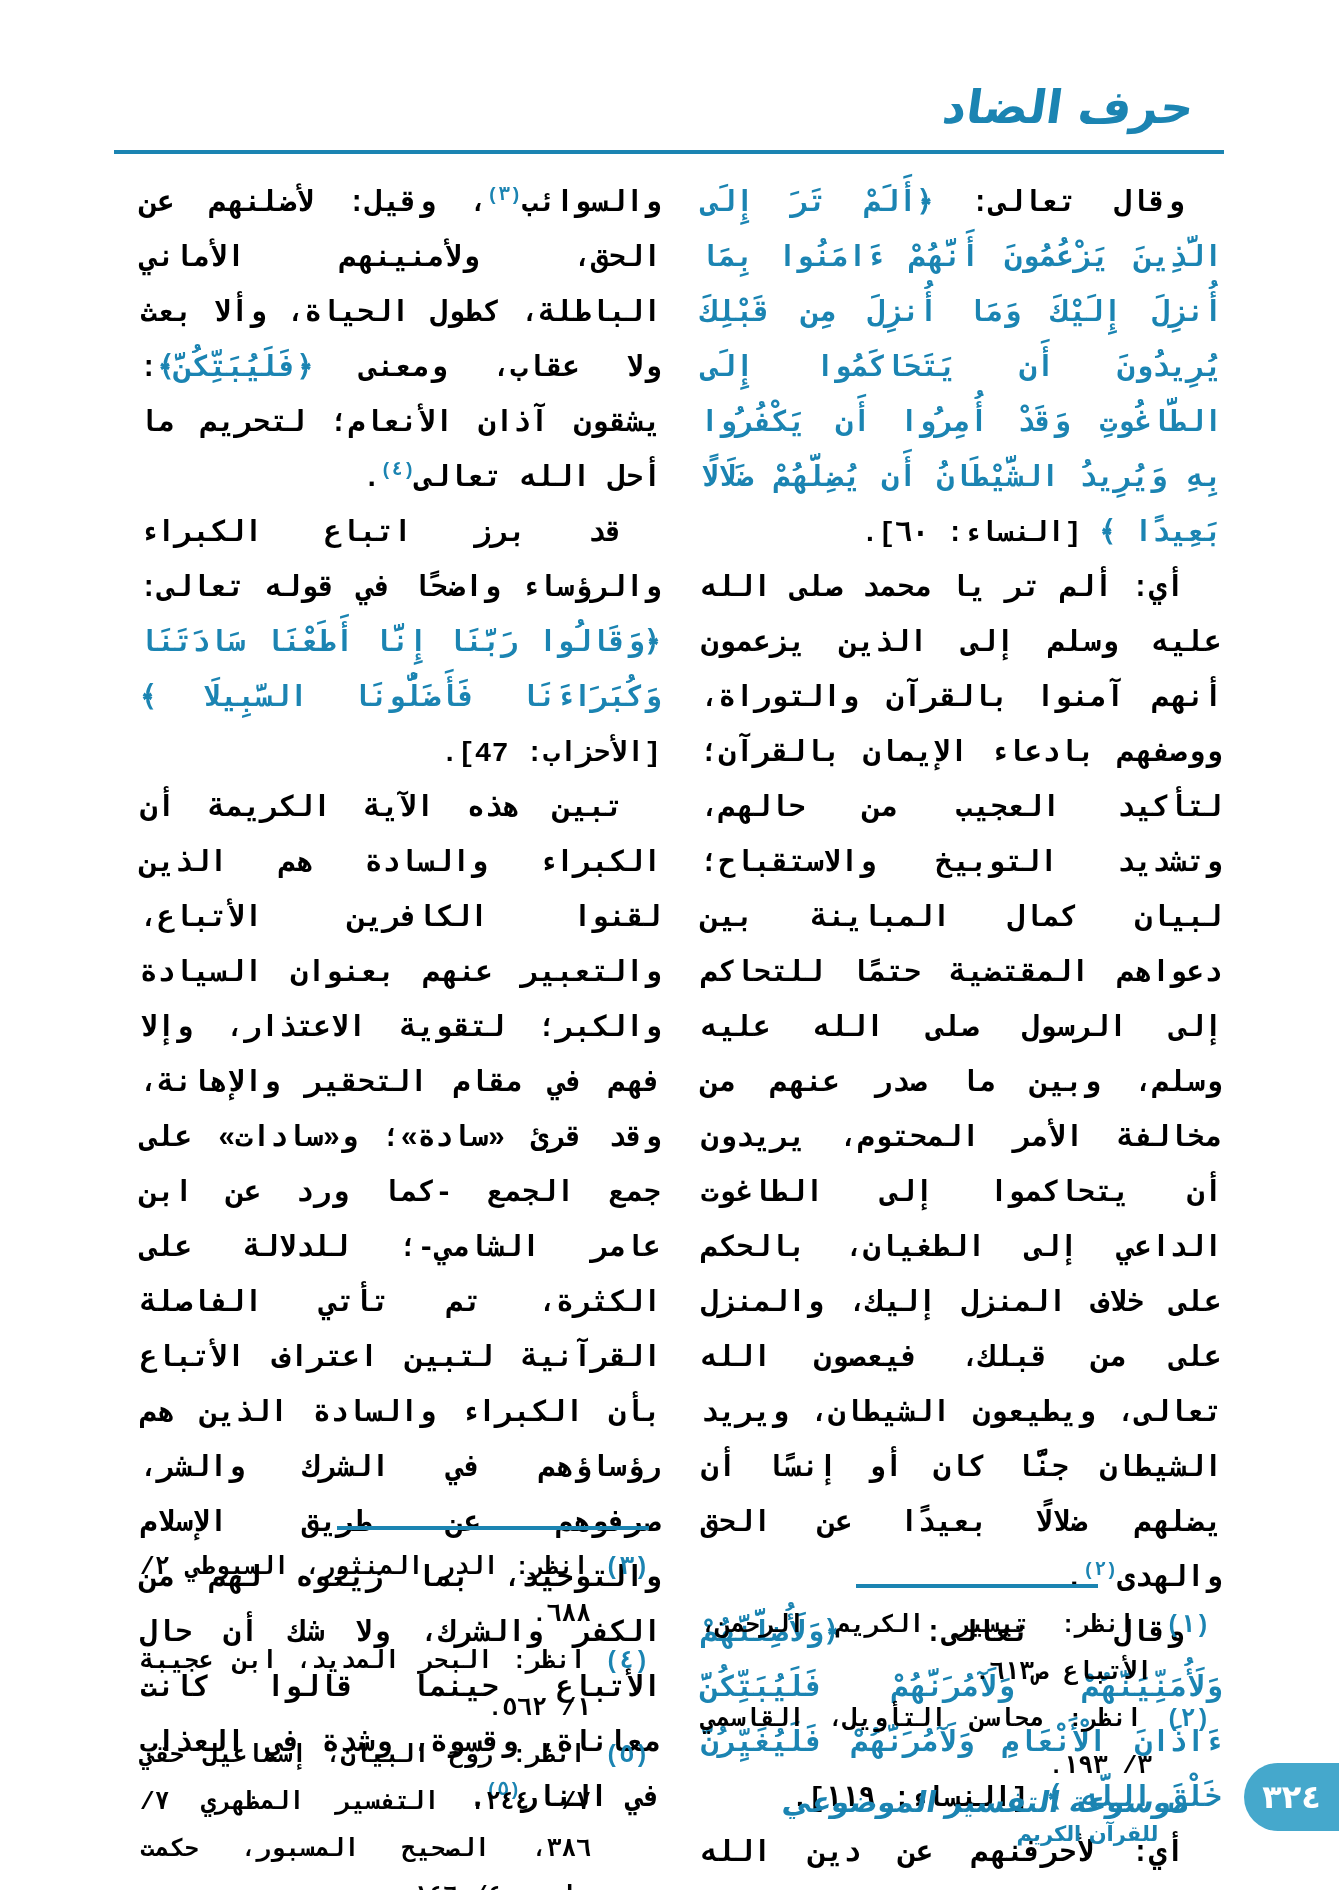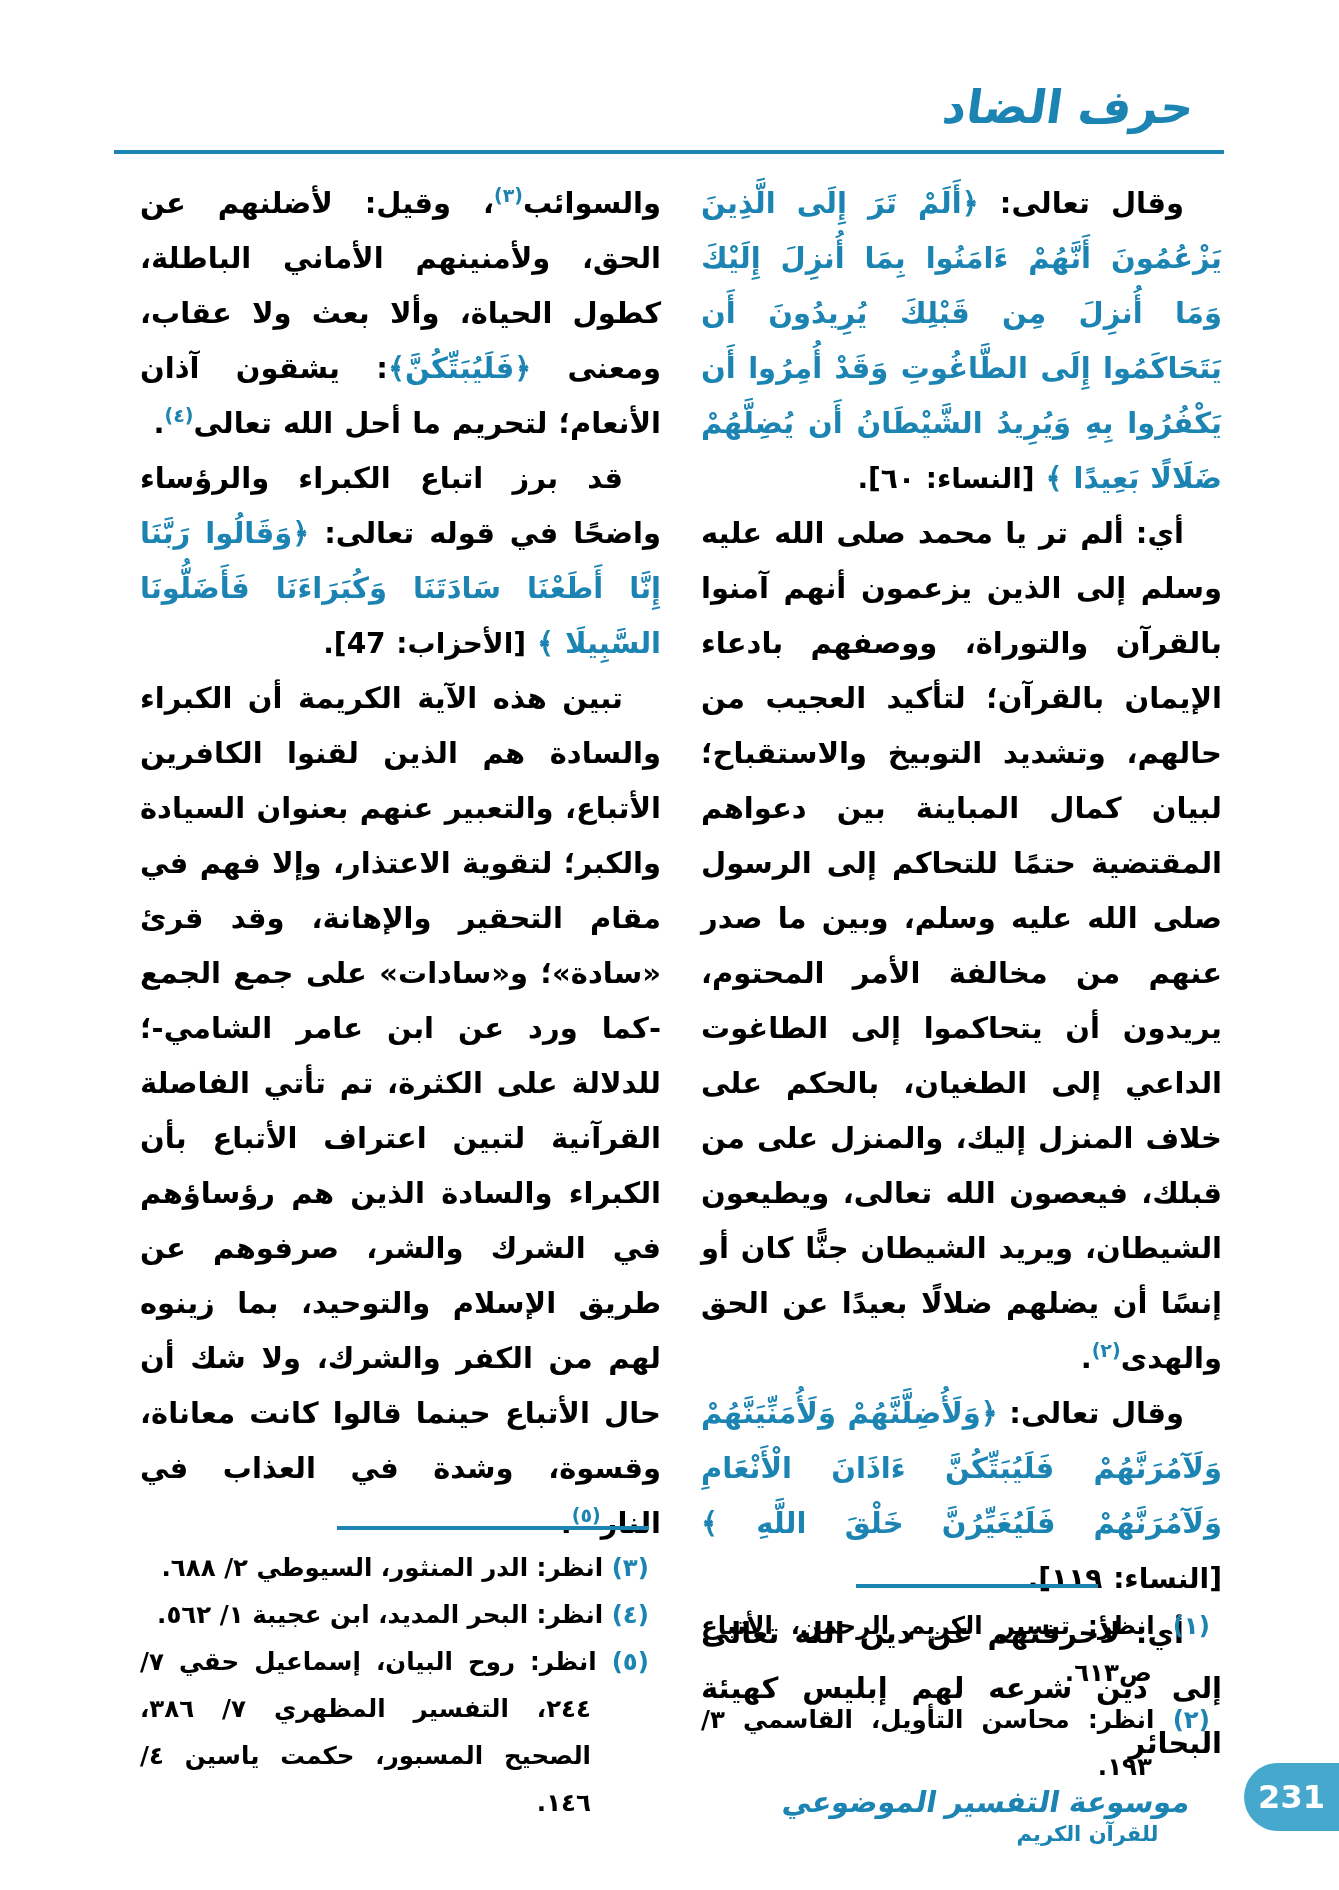--- a/index.html
+++ b/index.html
@@ -51,20 +51,21 @@
     right:117px;
     left:140px;
     display:flex;
     gap:40px;
   }
   .column{
     position:relative;
     width:521px;
     height:1714px;
     flex:0 0 521px;
+    font-family:Liberation Mono, monospace;
   }
   .para{
     margin:0;
     font-size:29px;
     line-height:55px;
     font-weight:bold;
     text-align:justify;
     word-spacing:1px;
   }
   .para.indent{ text-indent:38px; }
@@ -196,16 +197,16 @@
     </section>
 
   </div>
 
   <div class="logo">
     <div class="logo-main">موسوعة التفسير الموضوعي</div>
     <div class="logo-sub">للقرآن الكريم</div>
   </div>
 
   <div class="page-badge">
-    <span>231</span>
+    <span>٣٢٤</span>
   </div>
 
 </div>
 
 </body></html>

